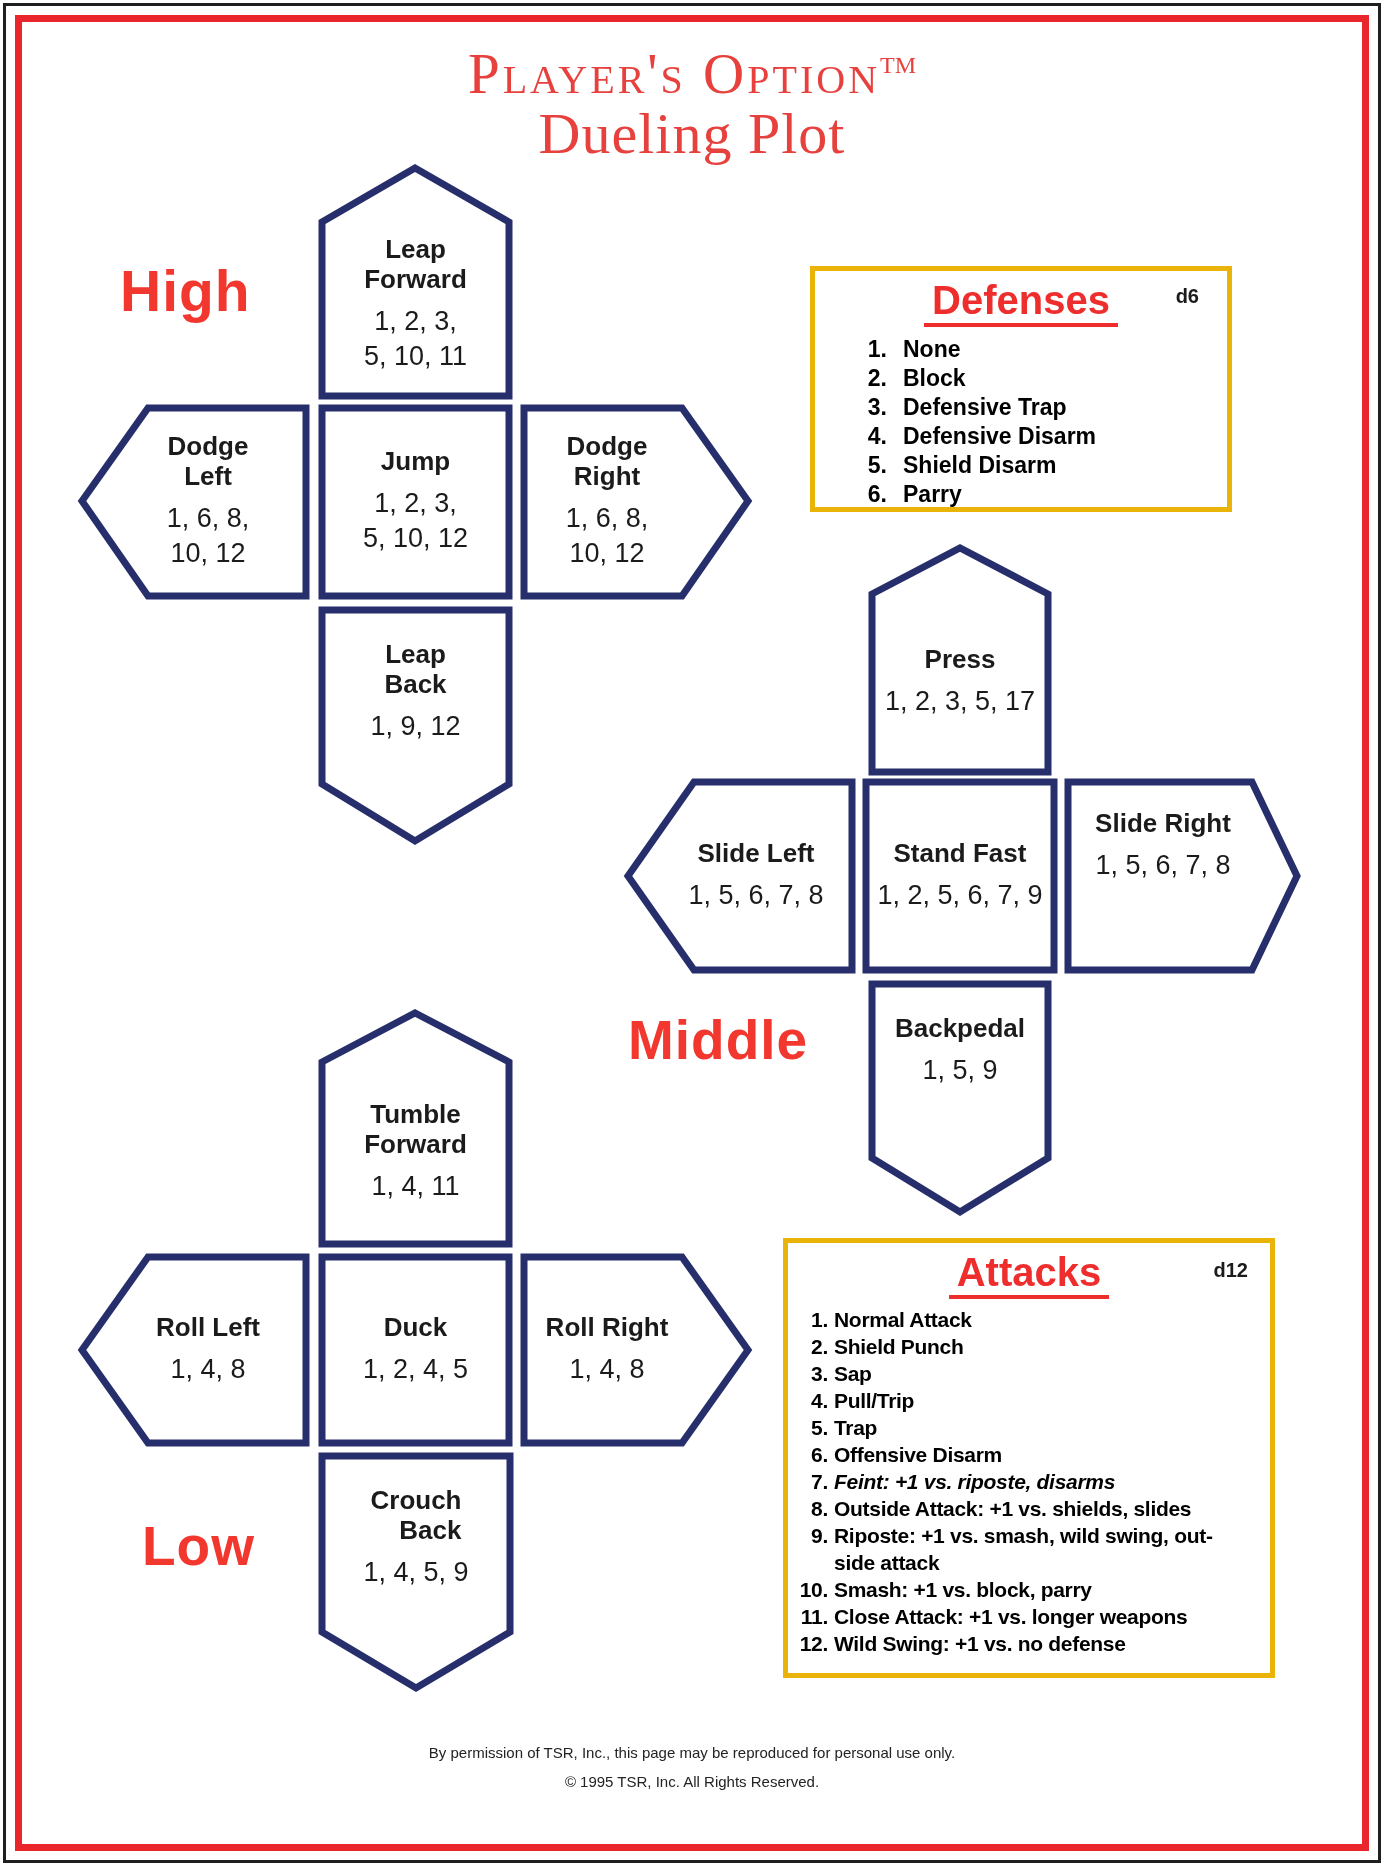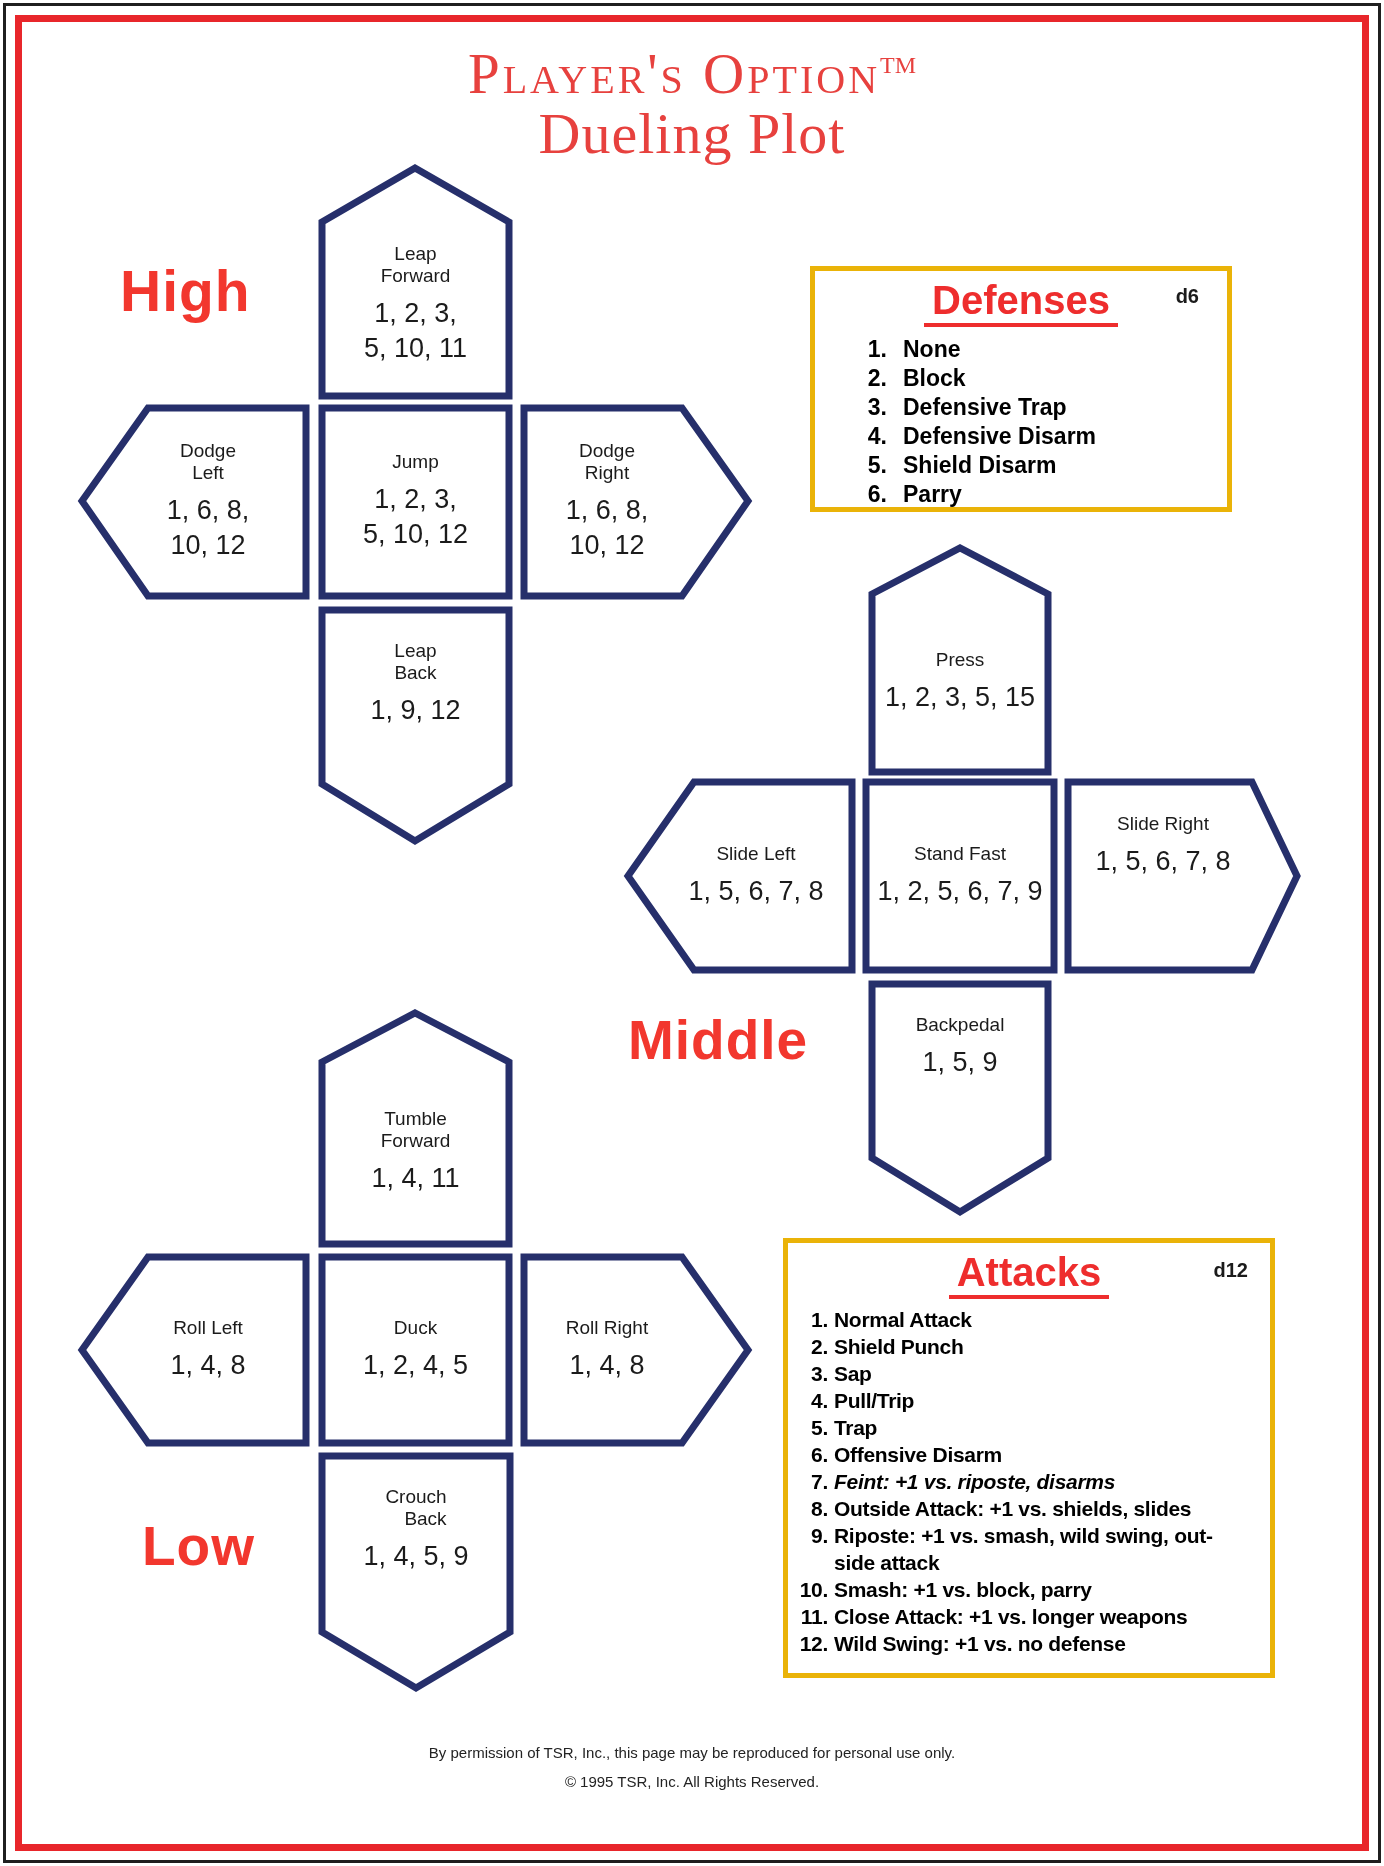--- a/index.html
+++ b/index.html
@@ -14,21 +14,21 @@
   .title-tm{font-size:24px;vertical-align:super;letter-spacing:0;}
   .title-line2{font-family:"Liberation Serif", serif;font-size:58px;line-height:1.05;letter-spacing:1px;}
 
   svg.shapes{position:absolute;left:0;top:0;}
   svg.shapes polygon{fill:#ffffff;stroke:#262f6b;stroke-width:7;stroke-linejoin:miter;}
 
   .section-label{position:absolute;color:#f2372e;font-weight:bold;font-size:55px;letter-spacing:1px;}
 
   .cell{position:absolute;display:flex;flex-direction:column;align-items:center;
         justify-content:center;text-align:center;color:#1b1b1b;}
-  .cell-label{font-weight:normal;font-size:19px;line-height:1.15;white-space:pre-line;}
+  .cell-label{font-weight:bold;font-size:26px;line-height:1.15;white-space:pre-line;}
   .cell-nums{font-size:27px;line-height:1.32;margin-top:9px;white-space:pre;}
   .cell.pent-down{justify-content:flex-start;padding-top:30px;}
 
   .panel{position:absolute;border:5px solid #eab308;background:#fff;box-sizing:border-box;}
   .panel-header{position:relative;text-align:center;margin-top:8px;}
   .panel-title{display:inline-block;color:#ee2d2d;font-weight:bold;font-size:40px;
                border-bottom:4px solid #ee2d2d;padding:0 8px 2px;line-height:1.05;}
   .panel-die{position:absolute;font-weight:bold;font-size:20px;color:#1b1b1b;}
   .def-die{right:28px;top:6px;}
   .atk-die{right:22px;top:8px;}
@@ -108,21 +108,21 @@
 10, 12</div>
   </div>
   <div class="cell pent-down" style="left:322px;top:610px;width:187px;height:174px;">
     <div class="cell-label">Leap
 Back</div>
     <div class="cell-nums">1, 9, 12</div>
   </div>
 
   <div class="cell" style="left:872px;top:592px;width:176px;height:180px;">
     <div class="cell-label">Press</div>
-    <div class="cell-nums">1, 2, 3, 5, 15</div>
+    <div class="cell-nums">1, 2, 3, 5, 17</div>
   </div>
   <div class="cell" style="left:660px;top:782px;width:192px;height:188px;">
     <div class="cell-label">Slide Left</div>
     <div class="cell-nums">1, 5, 6, 7, 8</div>
   </div>
   <div class="cell" style="left:866px;top:782px;width:188px;height:188px;">
     <div class="cell-label">Stand Fast</div>
     <div class="cell-nums">1, 2, 5, 6, 7, 9</div>
   </div>
   <div class="cell" style="left:1068px;top:752px;width:190px;height:188px;">

